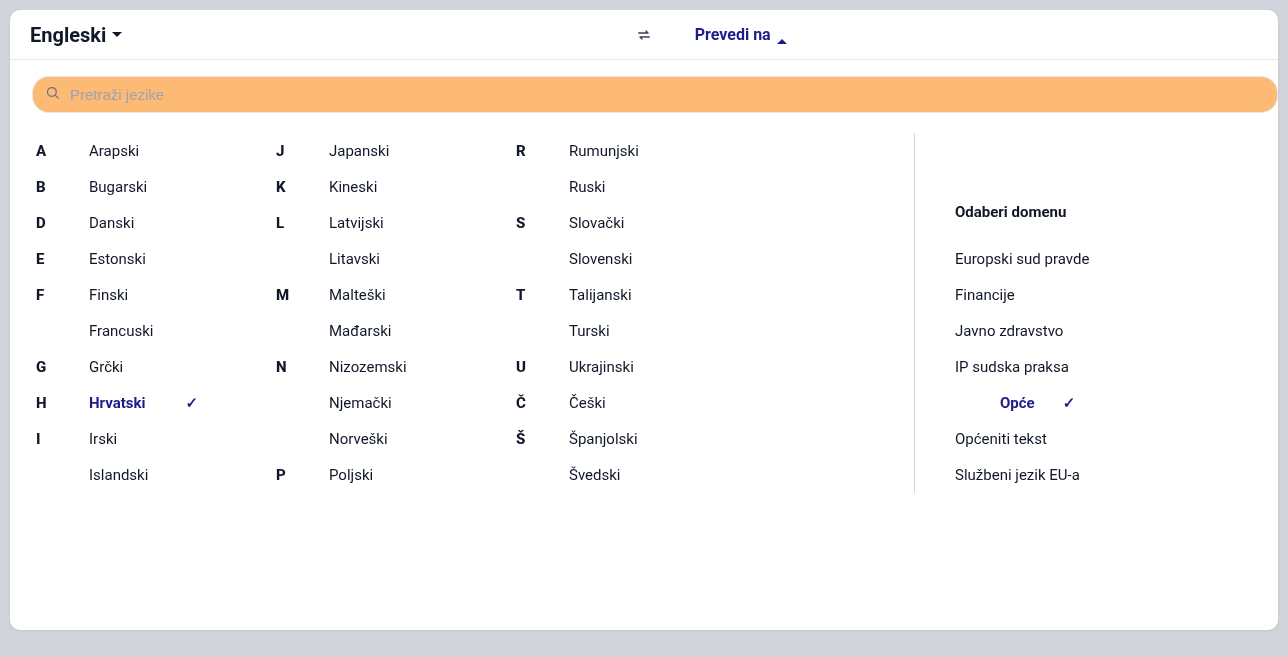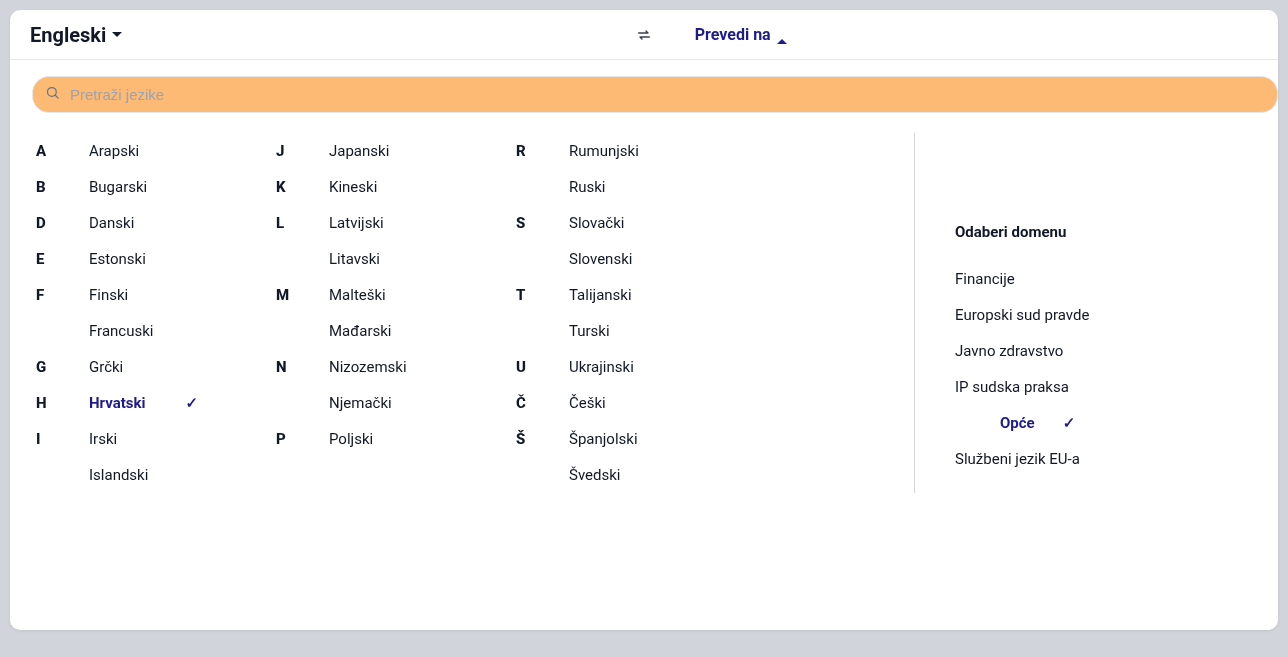--- a/index.html
+++ b/index.html
@@ -134,21 +134,20 @@
     }
     .check-mark {
       color: #1e1b8a;
       font-weight: 700;
     }
 
     .domain-title {
       font-weight: 700;
       font-size: 15px;
       margin-bottom: 20px;
-      margin-top: 20px;
     }
     .domain-item {
       height: 36px;
       display: flex;
       align-items: center;
       cursor: pointer;
       font-size: 15px;
       gap: 28px;
     }
     .domain-item.selected {
@@ -299,20 +298,26 @@
                 <span>Nizozemski</span>
               </div>
             </div>
             <div class="lang-row">
               <div class="letter-cell"></div>
               <div class="lang-item">
                 <span>Njemački</span>
               </div>
             </div>
             <div class="lang-row">
+              <div class="letter-cell"></div>
+              <div class="lang-item">
+                <span>Norveški</span>
+              </div>
+            </div>
+            <div class="lang-row">
               <div class="letter-cell">P</div>
               <div class="lang-item">
                 <span>Poljski</span>
               </div>
             </div>
           </div>
           <div class="lang-col">
             <div class="lang-row">
               <div class="letter-cell">R</div>
               <div class="lang-item">
@@ -373,34 +378,37 @@
                 <span>Švedski</span>
               </div>
             </div>
           </div>
         </div>
     </div>
     <div class="domain-col">
       <div class="domain-title">Odaberi domenu</div>
       <div id="domain-list">
           <div class="domain-item">
+            <span>Europski sud pravde</span>
+          </div>
+          <div class="domain-item">
             <span>Financije</span>
-          </div>
-          <div class="domain-item">
-            <span>Europski sud pravde</span>
           </div>
           <div class="domain-item">
             <span>Javno zdravstvo</span>
           </div>
           <div class="domain-item">
             <span>IP sudska praksa</span>
           </div>
           <div class="domain-item selected">
             <span>Opće</span>
             <span class="check-mark">✓</span>
           </div>
           <div class="domain-item">
+            <span>Općeniti tekst</span>
+          </div>
+          <div class="domain-item">
             <span>Službeni jezik EU-a</span>
           </div>
         </div>
     </div>
   </div>
 </div>
 
 </body></html>

